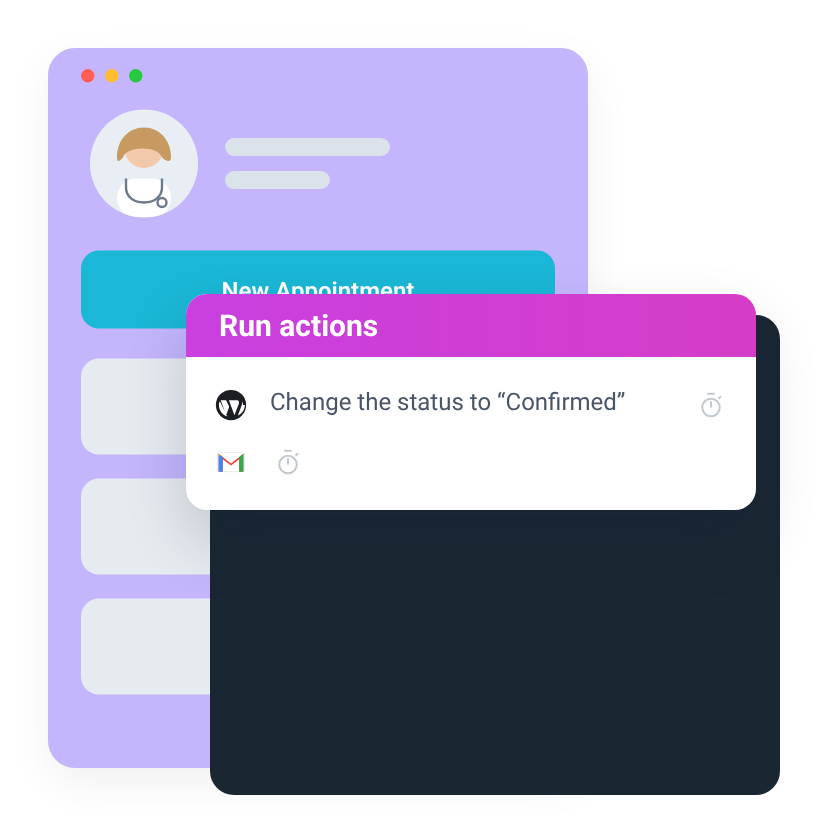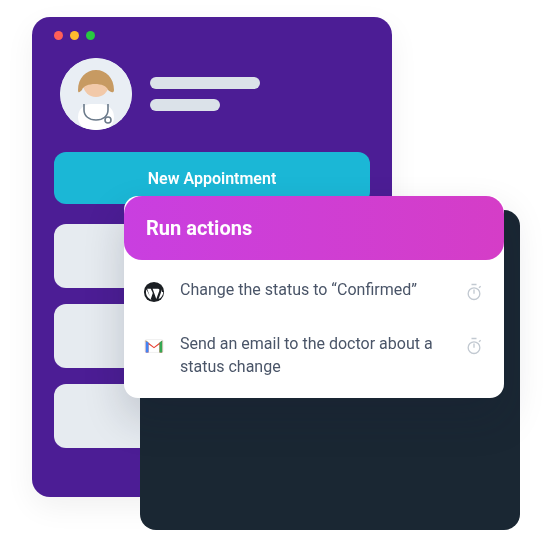--- a/index.html
+++ b/index.html
@@ -8,24 +8,24 @@
     height: 560px;
     background: #ffffff;
     font-family: -apple-system, BlinkMacSystemFont, "Segoe UI", Roboto, sans-serif;
     position: relative;
     overflow: hidden;
   }
 
   .back-card {
     position: absolute;
     left: 32px;
-    top: 17px;
+    top: 32px;
     width: 360px;
     height: 480px;
-    background: #4c1d95;
+    background: #c4b5fd;
     border-radius: 18px;
     box-shadow: 0 10px 30px rgba(0,0,0,0.06);
     padding: 14px 22px 22px 22px;
   }
 
   .window-dots {
     display: flex;
     gap: 7px;
     margin-bottom: 18px;
   }
@@ -101,29 +101,28 @@
     box-shadow: 0 20px 40px rgba(20,30,50,0.18);
     overflow: hidden;
   }
 
   .actions-header {
     background: #d13fd4;
     background: linear-gradient(90deg, #c93fe0 0%, #d53dc7 100%);
     color: #fff;
     font-weight: 700;
     font-size: 20px;
-    padding: 20px 22px;
-    border-radius: 18px;
+    padding: 9px 22px;
   }
 
   .actions-body {
     padding: 18px 18px 20px 18px;
     display: flex;
     flex-direction: column;
-    gap: 28px;
+    gap: 12px;
   }
 
   .action-row {
     display: flex;
     align-items: flex-start;
     gap: 14px;
   }
 
   .action-icon {
     width: 24px;
@@ -221,21 +220,20 @@
         <svg viewBox="0 0 24 24">
           <rect x="2" y="5" width="20" height="14" rx="2" fill="#fff" stroke="#dcdcdc" stroke-width="0.5"></rect>
           <path d="M3 6v13h3V10l6 4.5L18 10v9h3V6l-9 7L3 6z" fill="#ea4335"></path>
           <path d="M3 6l9 7 9-7" stroke="#c5221f" stroke-width="0" fill="none"></path>
           <path d="M3 19V6l3 2.3V19H3z" fill="#4285f4"></path>
           <path d="M21 19V6l-3 2.3V19h3z" fill="#34a853"></path>
           <path d="M6 8.3L3 6v2.5C3 7 4.5 6 6 8.3z" fill="#fbbc04"></path>
           <path d="M18 8.3L21 6v2.5c0-1.5-1.5-2.5-3 .3z" fill="#fbbc04" opacity="0"></path>
         </svg>
       </span>
-      <div class="action-text">Send an email to the doctor about a status change</div>
       <span class="timing-icon">
         <svg viewBox="0 0 24 24">
             <circle cx="12" cy="14" r="7"></circle>
             <path d="M12 14V9"></path>
             <path d="M9 3h6"></path>
             <path d="M18 7l2-2"></path>
           </svg>
       </span>
     </div>
 

